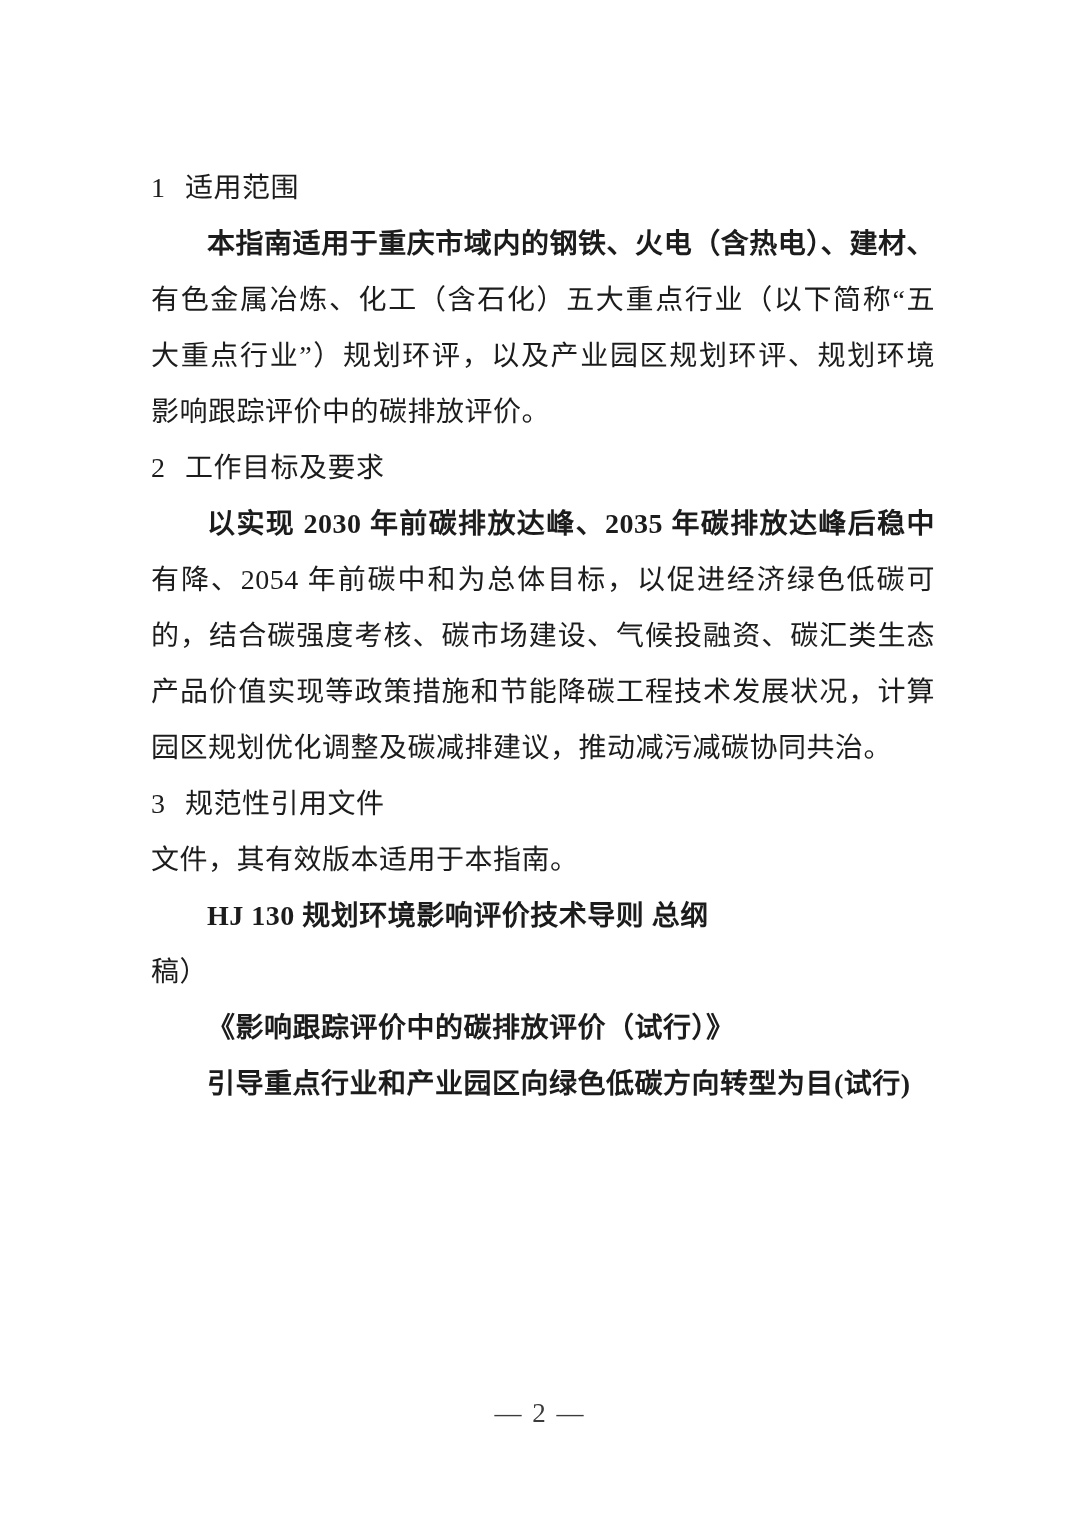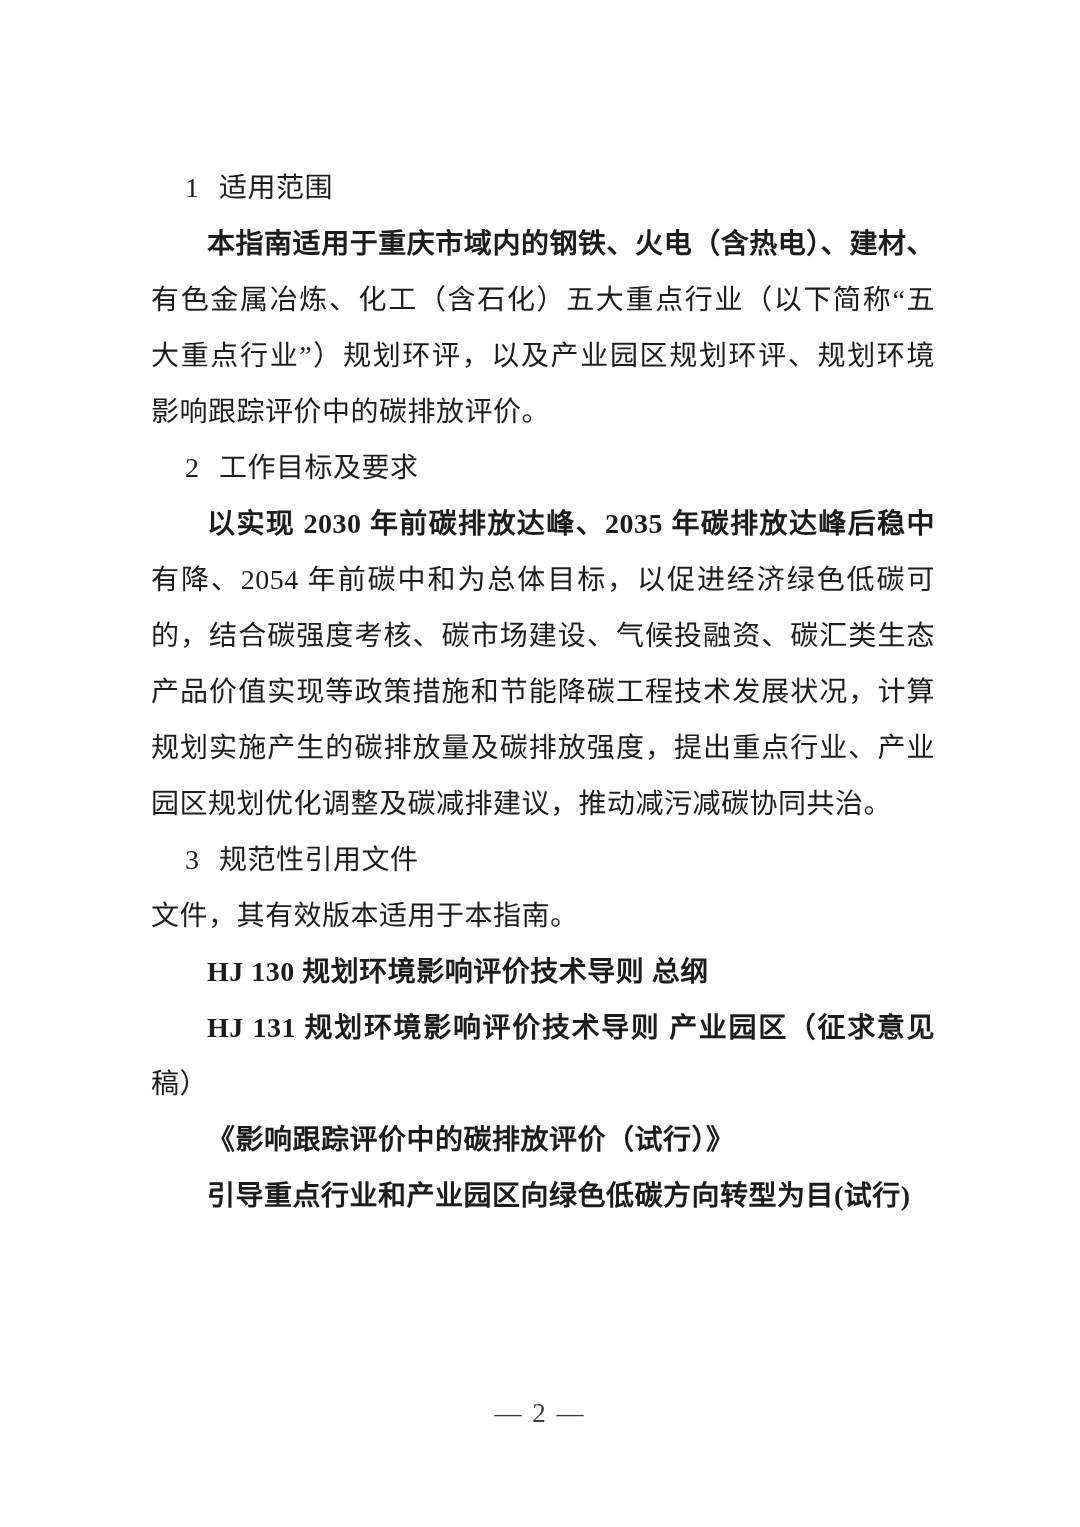--- a/index.html
+++ b/index.html
@@ -38,21 +38,20 @@
     text-align-last: justify;
     text-justify: inter-character;
   }
   .line.indent {
     text-indent: 2em;
     font-weight: bold;
   }
   .line.heading {
     text-align: left;
     text-align-last: left;
-    margin-left: 34px;
   }
   .heading .sec-num {
     display: inline-block;
     margin-right: 0.7em;
     font-size: 28px;
   }
   .doc-footer {
     position: absolute;
     top: 1398px;
     left: 0;
@@ -72,24 +71,22 @@
   <div class="line heading"><span class="sec-num">1</span><span>适用范围</span></div>
       <div class="line fill indent">本指南适用于重庆市域内的钢铁、火电（含热电）、建材、</div>
       <div class="line fill">有色金属冶炼、化工（含石化）五大重点行业（以下简称“五</div>
       <div class="line fill">大重点行业”）规划环评，以及产业园区规划环评、规划环境</div>
       <div class="line">影响跟踪评价中的碳排放评价。</div>
       <div class="line heading"><span class="sec-num">2</span><span>工作目标及要求</span></div>
       <div class="line fill indent">以实现 2030 年前碳排放达峰、2035 年碳排放达峰后稳中</div>
       <div class="line fill">有降、2054 年前碳中和为总体目标，以促进经济绿色低碳可</div>
       <div class="line fill">的，结合碳强度考核、碳市场建设、气候投融资、碳汇类生态</div>
       <div class="line fill">产品价值实现等政策措施和节能降碳工程技术发展状况，计算</div>
-      <div class="line fill">规划实施产生的碳排放量及碳排放强度，提出重点行业、产业</div>
       <div class="line">园区规划优化调整及碳减排建议，推动减污减碳协同共治。</div>
       <div class="line heading"><span class="sec-num">3</span><span>规范性引用文件</span></div>
       <div class="line">文件，其有效版本适用于本指南。</div>
       <div class="line indent">HJ 130 规划环境影响评价技术导则 总纲</div>
-      <div class="line fill indent">HJ 131 规划环境影响评价技术导则 产业园区（征求意见</div>
       <div class="line">稿）</div>
       <div class="line indent">《影响跟踪评价中的碳排放评价（试行）》</div>
       <div class="line indent">引导重点行业和产业园区向绿色低碳方向转型为目(试行)</div>
     </div>
   <div class="doc-footer">— 2 —</div>
 </div>
 
 </body></html>

